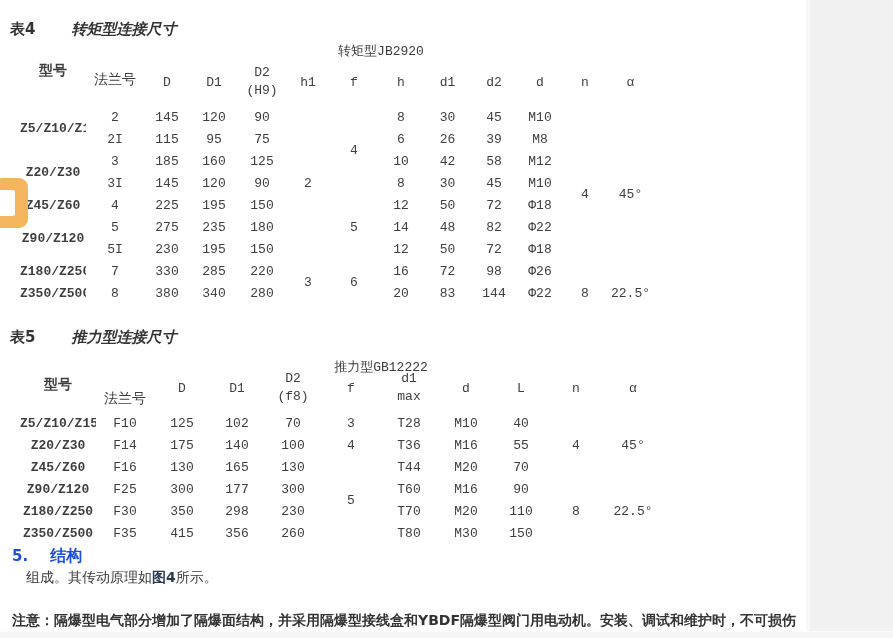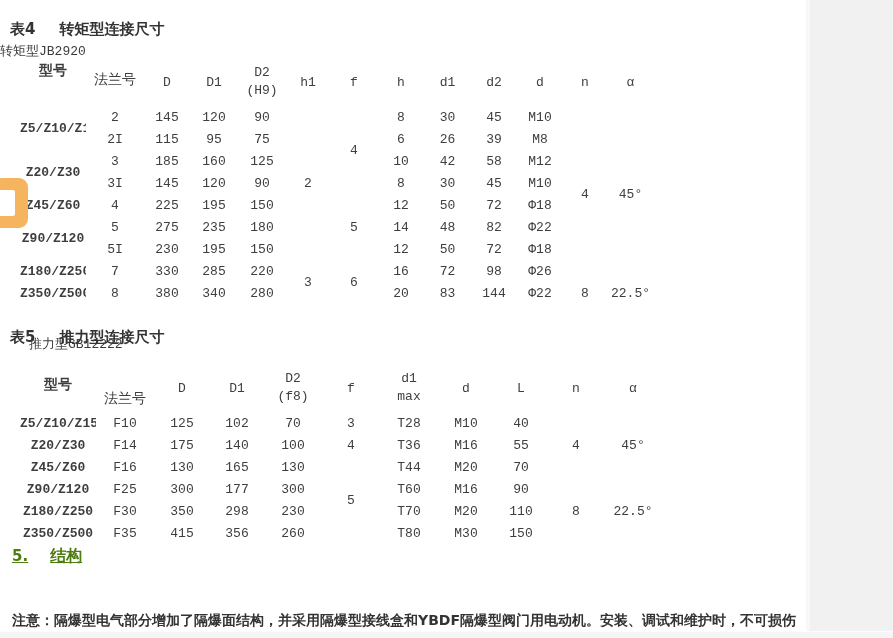--- a/index.html
+++ b/index.html
@@ -18,43 +18,43 @@
   }
   .fab{
     position:absolute;left:-7px;top:178px;width:35px;height:50px;
     background:#f5b55f;border-radius:9px;
   }
   .fab-inner{
     position:absolute;left:1px;top:12px;width:21px;height:26px;
     background:#ffffff;border-radius:2px;
   }
   .caption{position:absolute;left:10px;font-size:15px;font-weight:bold;color:#333;}
-  .caption .cap-title{margin-left:24px;}
+  .caption .cap-title{margin-left:36px;font-style:italic;}
   .subtitle{
-    position:absolute;left:0;width:762px;font-size:13px;
+    position:absolute;left:0;width:762px;text-align:center;font-size:13px;
     font-family:"Liberation Mono","DejaVu Sans Mono",monospace;color:#3b3b3b;
   }
   table{border-collapse:collapse;table-layout:fixed;position:absolute;left:8px;}
   th,td{
     padding:0;text-align:center;vertical-align:middle;font-weight:normal;
     font-size:13px;color:#3e3e3e;overflow:hidden;white-space:nowrap;
   }
   th.cjk{font-size:14px;}
   th.model-h,td.model-c{text-indent:12px;font-weight:bold;}
   th.model-h{vertical-align:top;}
   th.flange-h{vertical-align:top;}
   .t4 th.model-h{padding-top:4px;}
   .t4 th.flange-h{padding-top:13px;}
   .t5 th.model-h{padding-top:12px;}
   .t5 th.flange-h{padding-top:26px;}
   td, th.lat{font-family:"Liberation Mono","DejaVu Sans Mono",monospace;}
   .hdr2{line-height:18px;}
   tr.hrow{height:48px;}
   tr.drow{height:22px;}
-  .sec-head{position:absolute;left:12px;top:546px;font-weight:bold;color:#4d7c0f;text-decoration:underline;}
+  .sec-head{position:absolute;left:12px;top:546px;font-weight:bold;color:#1d4ed8;}
   .sec-num{font-size:15px;}
   .sec-title{font-size:16px;margin-left:22px;}
   .body-text{position:absolute;left:26px;top:566px;width:780px;font-size:14px;line-height:22px;color:#3b3b3b;}
   .ref{font-weight:bold;color:#2b3a52;}
   .note{position:absolute;left:12px;top:610px;width:790px;font-size:14px;line-height:20px;font-weight:bold;color:#333;}
 </style>
 </head>
 <body>
 
 <div class="caption" style="top:20px;">
@@ -201,21 +201,21 @@
     <td>Φ22</td>
     <td>8</td>
     <td>22.5°</td>
   </tr>
 </tbody>
   </table>
 
 <div class="caption" style="top:328px;">
   <span class="cap-label">表5</span><span class="cap-title">推力型连接尺寸</span>
 </div>
-<div class="subtitle" style="top:335px;margin-left:29px;">推力型GB12222</div>
+<div class="subtitle" style="top:358px;">推力型GB12222</div>
 
 <table class="t5" style="top:364px;width:654px;">
   <colgroup>
     <col style="width:88px">
       <col style="width:58px">
       <col style="width:56px">
       <col style="width:54px">
     <col style="width:58px">
       <col style="width:58px">
       <col style="width:58px">
@@ -311,20 +311,21 @@
     <td>M30</td>
     <td>150</td>
   </tr>
 </tbody>
   </table>
 
 <div class="sec-head">
   <span class="sec-num">5.</span><span class="sec-title">结构</span>
 </div>
 <div class="body-text">
+  <div><span>组成。其传动原理如</span><span class="ref">图4</span><span>所示。</span></div>
 </div>
 <div class="note">注意：隔爆型电气部分增加了隔爆面结构，并采用隔爆型接线盒和YBDF隔爆型阀门用电动机。安装、调试和维护时，不可损伤隔</div>
 
 <div class="right-margin"></div>
 <div class="bottom-edge"></div>
 <div class="fab">
   <div class="fab-inner"></div>
 </div>
 
 </body></html>

